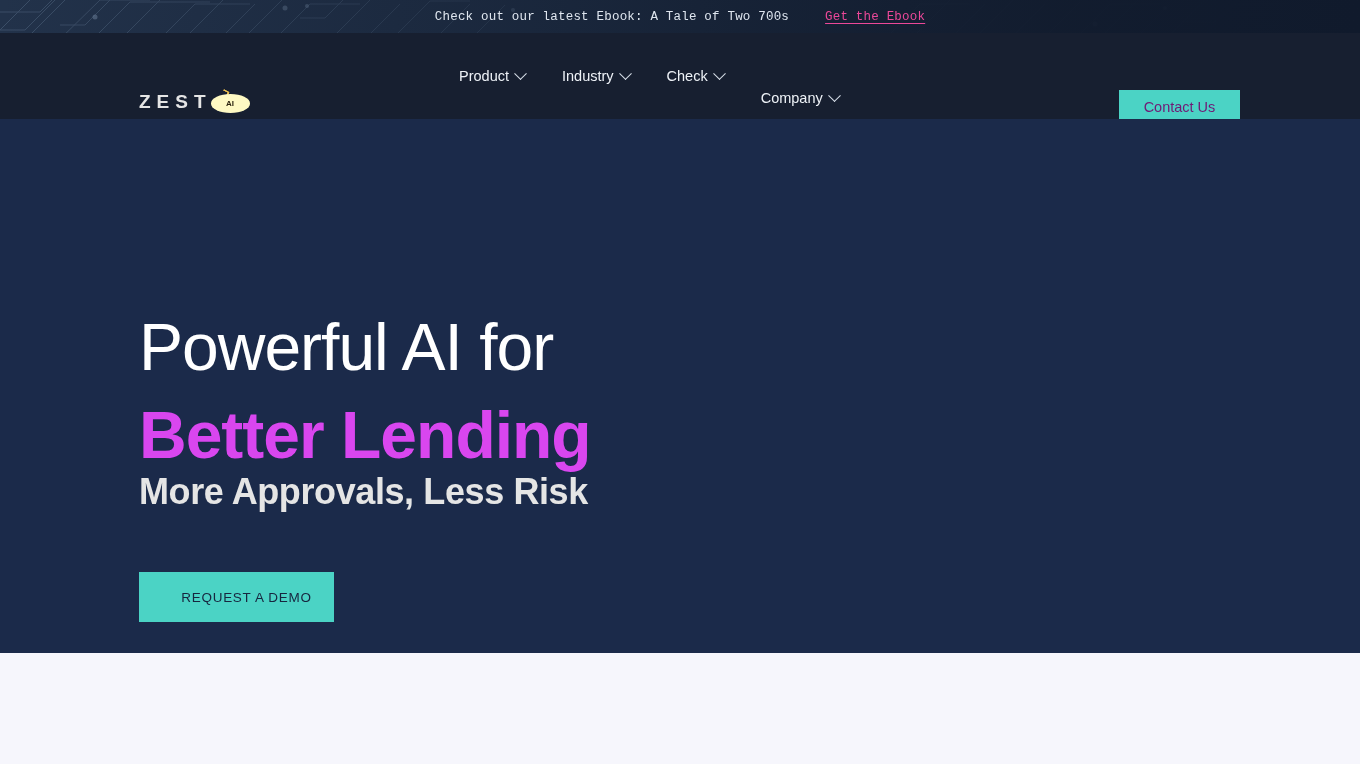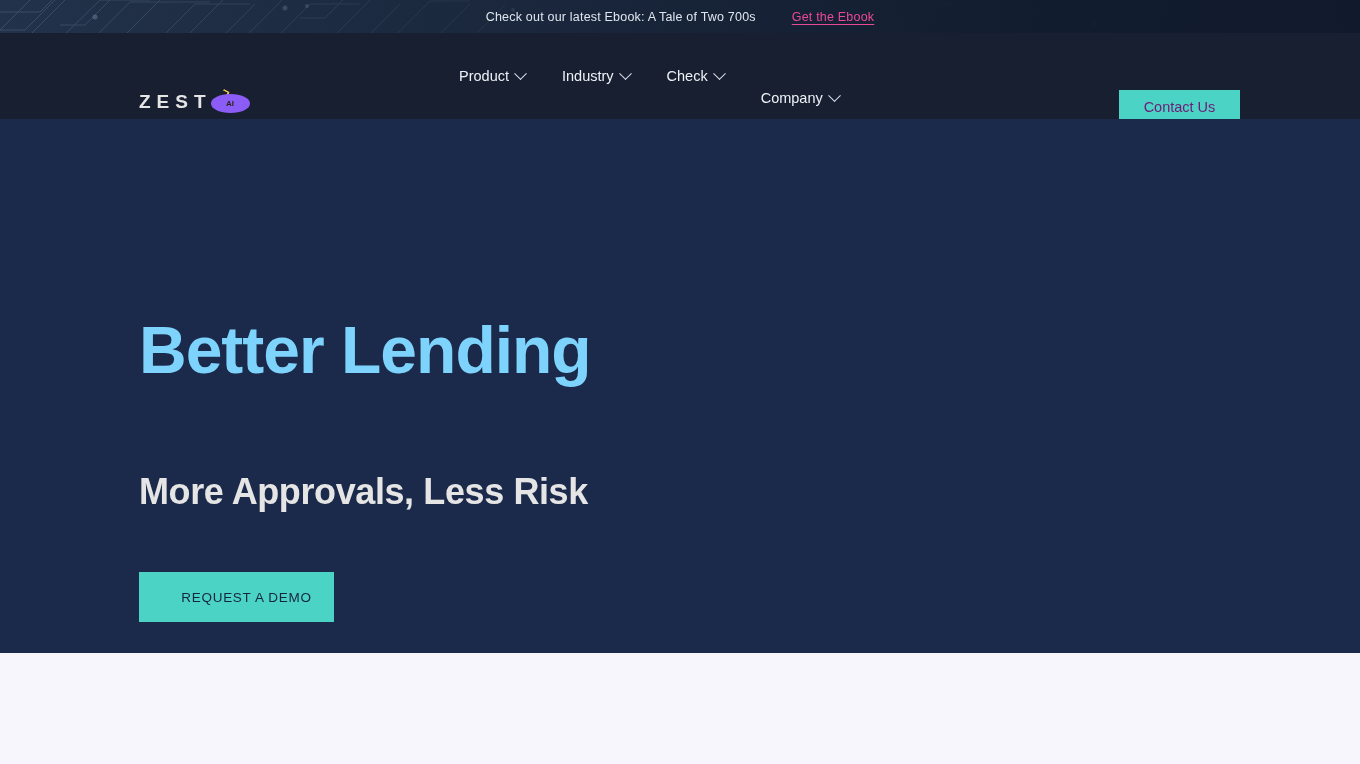--- a/index.html
+++ b/index.html
@@ -35,21 +35,21 @@
       rgba(17,27,45,0.95) 78%,
       rgba(16,26,44,1) 100%);
     pointer-events:none;
   }
   .announce-inner{
     position:relative;
     z-index:3;
     display:flex;
     align-items:center;
     gap:36px;
-    font-family:Liberation Sans, sans-serif;
+    font-family:Liberation Mono, monospace;
     font-size:12.5px;
     letter-spacing:.2px;
   }
   #announcement-text{ color:#dfe6ef; }
   #announcement-link{
     color:#ec4899;
     text-decoration:underline;
     text-underline-offset:3px;
     cursor:pointer;
   }
@@ -81,21 +81,21 @@
     position:relative;
     width:19px; height:19px;
     margin-left:-1px;
     margin-bottom:-2px;
   }
   #brand-logo .badge .circle{
     position:absolute;
     left:0; bottom:0;
     width:39px; height:19px;
     border-radius:50%;
-    background:#8b5cf6;
+    background:#fef9c3;
     display:flex; align-items:center; justify-content:center;
     font-size:8px; font-weight:700; color:#2b2310;
     letter-spacing:0;
   }
   #brand-logo .badge .stem{
     position:absolute;
     left:11px; top:-4px;
     width:7px; height:6px;
     border-top:2px solid #e9bd4d;
     border-right:2px solid #e9bd4d;
@@ -157,26 +157,26 @@
   #hero-line-1{
     display:block;
     color:#ffffff;
     font-size:66px;
     font-weight:300;
     letter-spacing:-1px;
     line-height:1.05;
   }
   #hero-line-2{
     display:block;
-    color:#7dd3fc;
+    color:#d946ef;
     font-size:66px;
     font-weight:700;
     letter-spacing:-1px;
     line-height:1.02;
-    margin-top:4px;
+    margin-top:20px;
   }
   #hero-subheadline{
     position:absolute;
     left:139px; top:352px;
     color:#e5e5e5;
     font-size:36px;
     font-weight:700;
     letter-spacing:-0.4px;
   }
   #request-demo-button{
@@ -295,20 +295,21 @@
       <span>Company</span>
       <i class="chev"></i>
     </div>
   </nav>
 
   <button id="contact-us-button">Contact Us</button>
 </header>
 
 <section id="hero">
   <h1 id="hero-headline">
+    <span id="hero-line-1">Powerful AI for</span>
     <span id="hero-line-2">Better Lending</span>
   </h1>
   <h2 id="hero-subheadline">More Approvals, Less Risk</h2>
   <button id="request-demo-button">REQUEST A DEMO</button>
 </section>
 
 <div id="cookie-banner">
 
   
 

